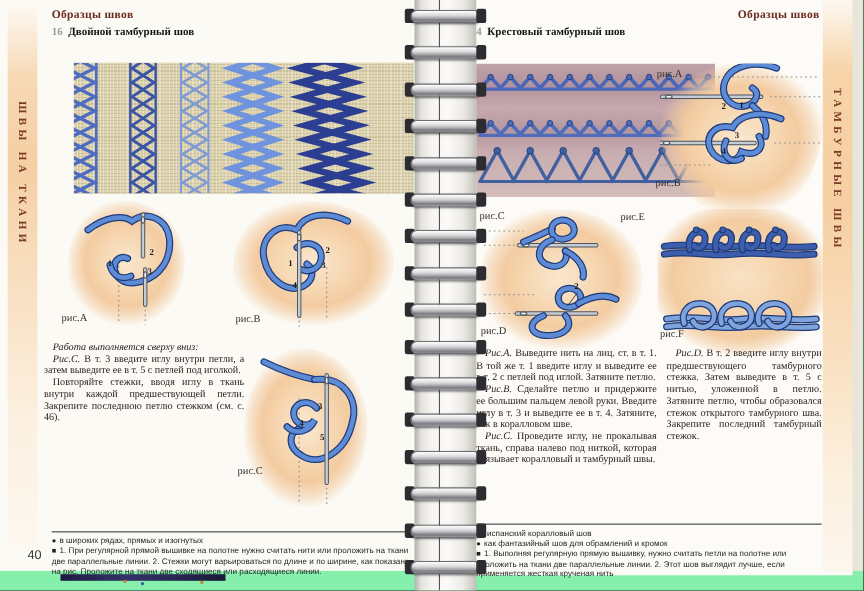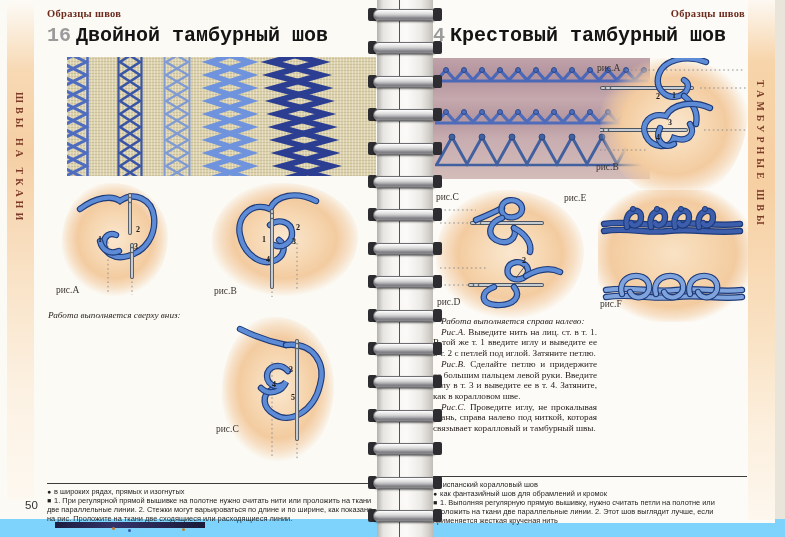--- a/index.html
+++ b/index.html
@@ -1,16 +1,16 @@
 <!DOCTYPE html>
 <html><head>
 <meta charset="utf-8">
 <style>
   html,body{margin:0;padding:0;background:#0a0a0c;}
-  .book{position:relative;width:785px;height:537px;overflow:hidden;background:#7dd3fc;
+  .book{position:relative;width:785px;height:537px;overflow:hidden;background:#86efac;
         font-family:"Liberation Serif",serif;}
   .page{position:absolute;top:0;background:#fbfaf5;}
   .page-left{left:0;width:377px;height:519px;}
   .page-right{left:433px;width:342px;height:523px;background:#fcfbf7;}
   .edge-right{position:absolute;left:775px;top:0;width:10px;height:519px;background:#e9e5da;}
   
   .gutter{position:absolute;left:377px;top:0;width:56px;height:537px;
     background:linear-gradient(90deg,#b3b1ac 0,#e6e4e0 6px,#f6f5f2 16px,#fbfaf8 30px,#eceae6 44px,#d2cfca 52px,#c0bdb7 56px);}
   .gutter-line{position:absolute;left:399px;top:0;width:1px;height:537px;background:#55534f;z-index:2;}
   .coil{position:absolute;left:368px;width:74px;height:13px;z-index:6;}
@@ -24,21 +24,21 @@
   .tab-left{left:7px;height:500px;
     background:linear-gradient(180deg,#fdfbf7 0%,#f7d9b4 14%,#f5cfa4 30%,#f9e2c6 55%,#fcf1e2 78%,#fdf8f0 100%);}
   .tab-right{left:748px;height:520px;
     background:linear-gradient(180deg,#fdf8f2 0%,#f7d4a9 12%,#f6cfa2 35%,#f9e0c0 62%,#fcefdd 82%,#fdf7ee 100%);}
   .tab-text{position:absolute;left:7px;writing-mode:vertical-rl;
     font-family:"Liberation Serif",serif;font-weight:bold;font-size:10px;letter-spacing:4px;color:#7c3b28;}
   .tab-left .tab-text{top:92px;}
   .tab-right .tab-text{top:80px;}
   
   .runhead{position:absolute;font-weight:bold;font-size:10.5px;letter-spacing:.3px;color:#6d2b1d;}
-  .title{position:absolute;font-family:Liberation Mono, monospace;font-weight:bold;font-size:20px;color:#141414;white-space:nowrap;}
+  .title{position:absolute;font-family:Liberation Serif, serif;font-weight:bold;font-size:10px;color:#141414;white-space:nowrap;}
   .title .num{color:#9b9b9b;margin-right:5px;}
   
   .photo{position:absolute;overflow:hidden;}
   .photo-left{left:67px;top:57px;width:309px;height:119px;background-color:#dcd2ad;
     background-image:repeating-linear-gradient(90deg,rgba(255,255,255,.30) 0 1px,transparent 1px 3px),
                      repeating-linear-gradient(0deg,rgba(125,105,58,.18) 0 1px,transparent 1px 3px);}
   .photo-right{left:433px;top:58px;width:217px;height:121px;
     background:linear-gradient(180deg,#c0a2a9 0%,#b2929d 16%,#c6a9ae 34%,#b4969f 50%,#c9aeb1 68%,#cfb6b6 88%,#d3bcba 100%);}
   .photo svg{position:absolute;left:0;top:0;}
   
@@ -155,30 +155,32 @@
           <ellipse cx="75" cy="29" rx="1.4" ry="3" fill="#eef1f4" stroke="#50565e" stroke-width="1"></ellipse>
         </svg>
       <span class="pt" style="left:67px;top:48px;">3</span>
       <span class="pt" style="left:50px;top:63px;">4</span>
       <span class="pt" style="left:69px;top:76px;">5</span>
     </div>
     <span class="figlabel" style="left:216px;top:424px;">рис.С</span>
 
     <div class="body-text" style="left:40px;top:310px;width:182px;">
       <p class="lead">Работа выполняется сверху вниз:</p>
+      <p><i>Рис.С.</i><span> В т. 3 введите иглу внутри петли, а затем выведите ее в т. 5 с петлей под иголкой.</span></p>
+      <p><i></i><span>Повторяйте стежки, вводя иглу в ткань внутри каждой предшествующей петли. Закрепите последнюю петлю стежком (см. с. 46).</span></p>
     </div>
 
     <div class="rule" style="left:47px;top:483px;width:330px;"></div>
     <div class="note" style="left:47px;top:487px;width:330px;">
       <span class="bullet">●</span><span>в широких рядах, прямых и изогнутых</span>
     </div>
     <div class="note" style="left:47px;top:496px;width:330px;">
       <span class="bullet">■</span><span>1. При регулярной прямой вышивке на полотне нужно считать нити или проложить на ткани две параллельные линии. 2. Стежки могут варьироваться по длине и по ширине, как показано на рис. Проложите на ткани две сходящиеся или расходящиеся линии.</span>
     </div>
-    <div class="pagenum" style="left:25px;top:499px;">50</div>
+    <div class="pagenum" style="left:25px;top:499px;">40</div>
 
     <div class="tab tab-left">
       <span class="tab-text">ШВЫ НА ТКАНИ</span>
     </div>
   </div>
 
   <div class="gutter"></div>
   <div class="gutter-line"></div>
   <div id="coils">
       <div class="coil" style="top: 8px;">
@@ -372,26 +374,26 @@
         <path d="M58,104 C52,84 82,80 85,95 C87,107 71,112 66,102" fill="none" stroke="#1d3a79" stroke-width="6.4" stroke-linecap="round"></path>
         <path d="M58,104 C52,84 82,80 85,95 C87,107 71,112 66,102" fill="none" stroke="#7fa3dd" stroke-width="4.2" stroke-linecap="round"></path>
         <path d="M92,104 C86,84 116,80 119,95 C121,107 105,112 100,102" fill="none" stroke="#1d3a79" stroke-width="6.4" stroke-linecap="round"></path>
         <path d="M92,104 C86,84 116,80 119,95 C121,107 105,112 100,102" fill="none" stroke="#7fa3dd" stroke-width="4.2" stroke-linecap="round"></path>
       </svg>
   </div>
   <span class="figlabel" style="left:564px;top:193px;">рис.Е</span>
   <span class="figlabel" style="left:600px;top:299px;">рис.F</span>
 
   <div class="body-text" style="left:433px;top:316px;width:164px;">
-    <p class="lead">Работа выполняется справа налево:</p>
     <p><i>Рис.А.</i><span> Выведите нить на лиц. ст. в т. 1. В той же т. 1 введите иглу и выведите ее в т. 2 с петлей под иглой. Затяните петлю.</span></p>
     <p><i>Рис.В.</i><span> Сделайте петлю и придержите ее большим пальцем левой руки. Введите иглу в т. 3 и выведите ее в т. 4. Затяните, как в коралловом шве.</span></p>
     <p><i>Рис.С.</i><span> Проведите иглу, не прокалывая ткань, справа налево под ниткой, которая связывает коралловый и тамбурный швы.</span></p>
   </div>
   <div class="body-text" style="left:606px;top:316px;width:141px;">
+    <p><i>Рис.D.</i><span> В т. 2 введите иглу внутри предшествующего тамбурного стежка. Затем выведите в т. 5 с нитью, уложенной в петлю. Затяните петлю, чтобы образовался стежок открытого тамбурного шва. Закрепите последний тамбурный стежок.</span></p>
   </div>
 
   <div class="rule" style="left:433px;top:476px;width:314px;"></div>
   <div class="note" style="left:433px;top:480px;width:310px;">
     <span class="bullet">▲</span><span>испанский коралловый шов</span>
   </div>
   <div class="note" style="left:433px;top:489px;width:310px;">
     <span class="bullet">●</span><span>как фантазийный шов для обрамлений и кромок</span>
   </div>
   <div class="note" style="left:433px;top:498px;width:306px;">

